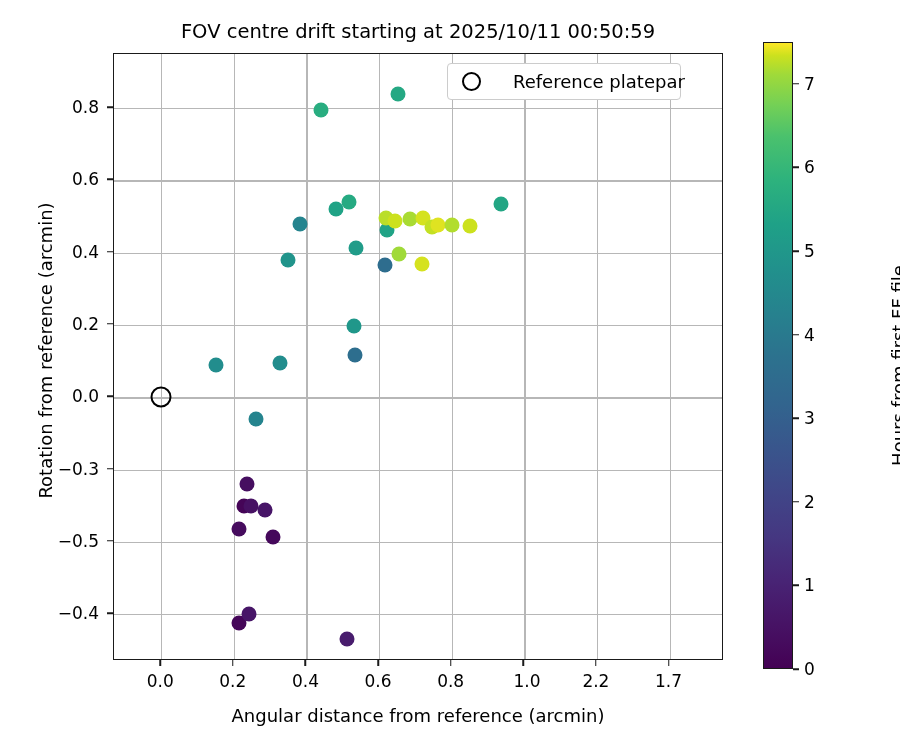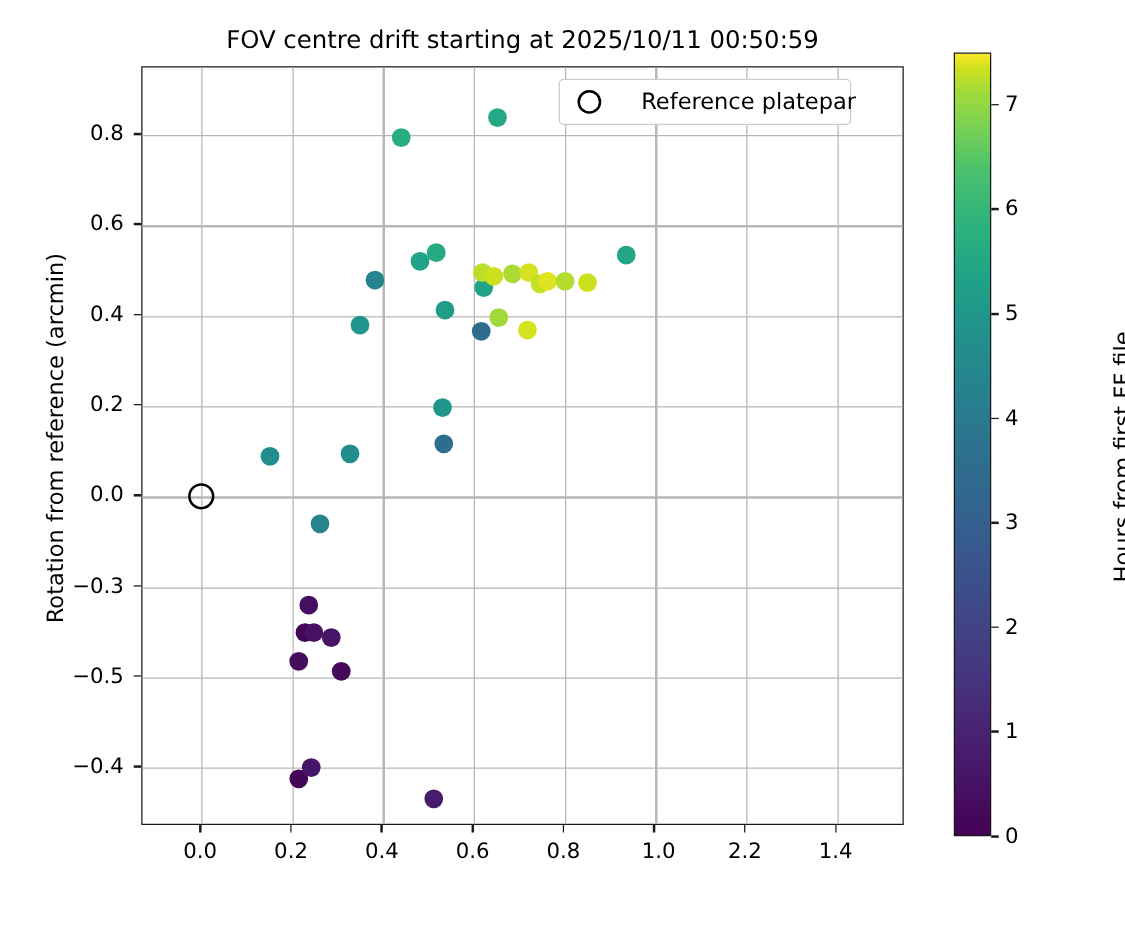--- a/index.html
+++ b/index.html
@@ -300,41 +300,42 @@
       <div class="ticklabel-x" style="left: 305.44px; top: 671px;">0.4</div>
       <div class="tick-x" style="left: 378.06px; top: 660px;"></div>
       <div class="ticklabel-x" style="left: 378.06px; top: 671px;">0.6</div>
       <div class="tick-x" style="left: 450.679px; top: 660px;"></div>
       <div class="ticklabel-x" style="left: 450.679px; top: 671px;">0.8</div>
       <div class="tick-x" style="left: 523.298px; top: 660px;"></div>
       <div class="ticklabel-x" style="left: 527px; top: 671px;">1.0</div>
       <div class="tick-x" style="left: 595.917px; top: 660px;"></div>
       <div class="ticklabel-x" style="left: 595.917px; top: 671px;">2.2</div>
       <div class="tick-x" style="left: 668.536px; top: 660px;"></div>
-      <div class="ticklabel-x" style="left: 668.536px; top: 671px;">1.4</div>
+      <div class="ticklabel-x" style="left: 668.536px; top: 671px;">1.7</div>
     </div>
   <div id="ticks-y">
       <div class="tick-y" style="left: 107px; top: 107.196px;"></div>
       <div class="ticklabel-y" style="left: 3px; width: 96px; top: 107.196px;">0.8</div>
       <div class="tick-y" style="left: 107px; top: 179.458px;"></div>
       <div class="ticklabel-y" style="left: 3px; width: 96px; top: 179.458px;">0.6</div>
       <div class="tick-y" style="left: 107px; top: 251.72px;"></div>
       <div class="ticklabel-y" style="left: 3px; width: 96px; top: 251.72px;">0.4</div>
       <div class="tick-y" style="left: 107px; top: 323.982px;"></div>
       <div class="ticklabel-y" style="left: 3px; width: 96px; top: 323.982px;">0.2</div>
       <div class="tick-y" style="left: 107px; top: 396.244px;"></div>
       <div class="ticklabel-y" style="left: 3px; width: 96px; top: 396.244px;">0.0</div>
       <div class="tick-y" style="left: 107px; top: 468.506px;"></div>
       <div class="ticklabel-y" style="left: 3px; width: 96px; top: 468.506px;">−0.3</div>
       <div class="tick-y" style="left: 107px; top: 540.768px;"></div>
       <div class="ticklabel-y" style="left: 3px; width: 96px; top: 540.768px;">−0.5</div>
       <div class="tick-y" style="left: 107px; top: 613.03px;"></div>
       <div class="ticklabel-y" style="left: 3px; width: 96px; top: 613.03px;">−0.4</div>
     </div>
 
+  <div id="xlabel">Angular distance from reference (arcmin)</div>
   <div id="ylabel">Rotation from reference (arcmin)</div>
 
   <div id="legend">
     <span id="legend-marker"></span>
     <span id="legend-label">Reference platepar</span>
   </div>
 
   <div id="colorbar-wrap">
     <div id="colorbar-gradient"></div>
   <div class="cb-tick" style="top: 627px;"></div>

